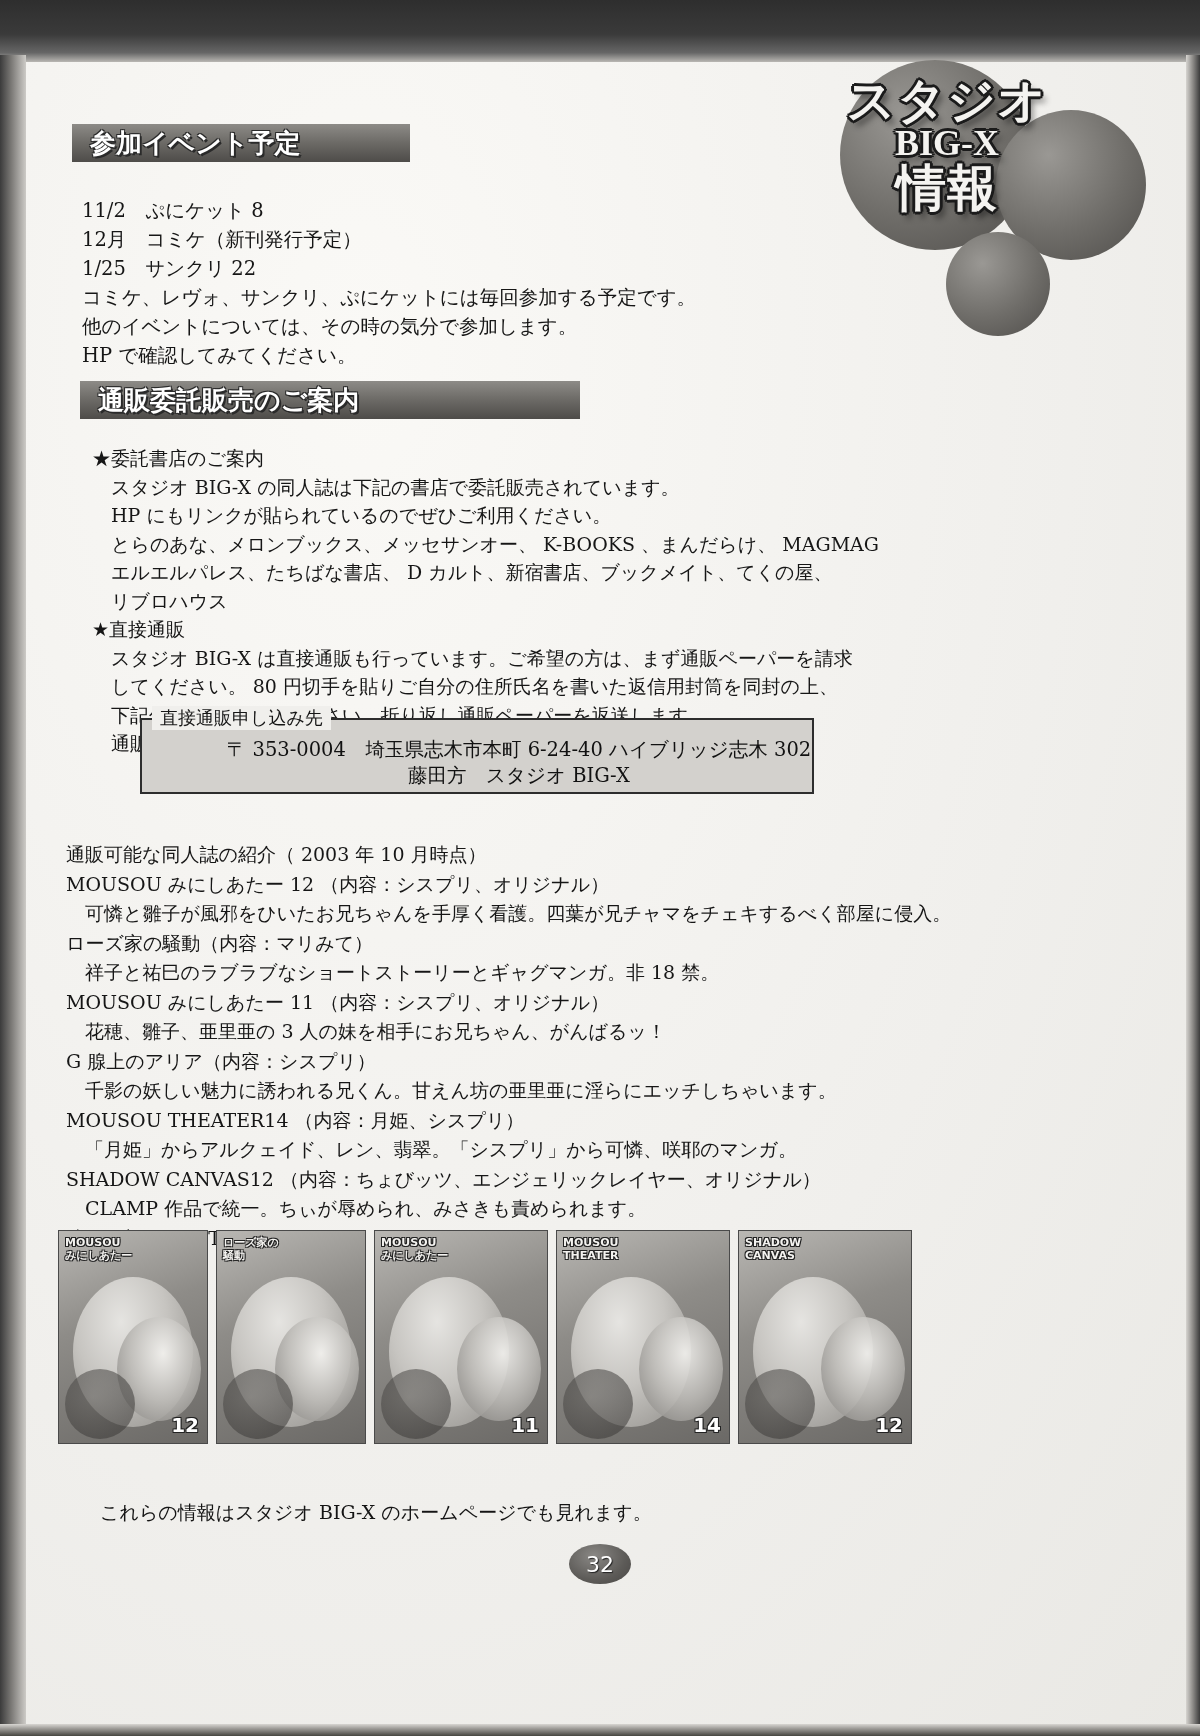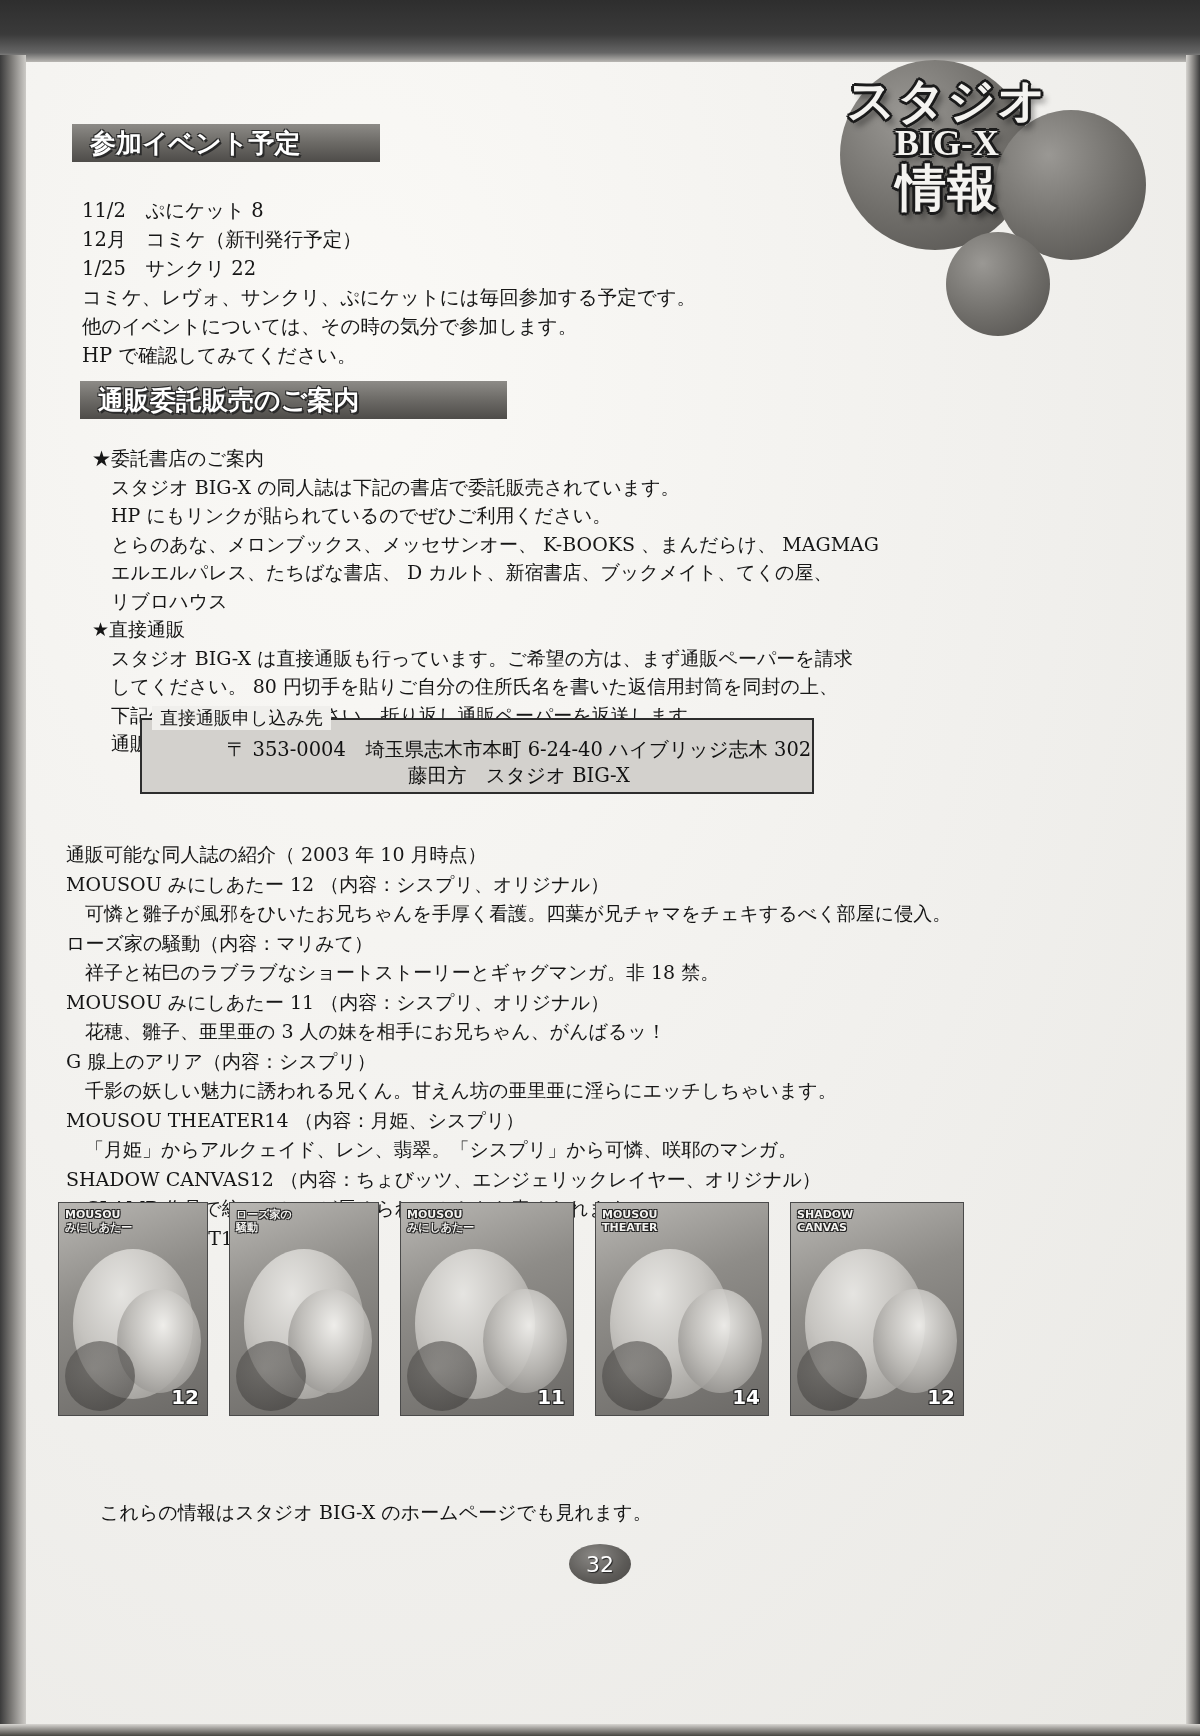--- a/index.html
+++ b/index.html
@@ -85,22 +85,22 @@
   }
   .sec-head .label {
     font-family: "DejaVu Sans", sans-serif;
     font-weight: 800;
     font-size: 26px;
     color: #ffffff;
     text-shadow: 2px 2px 0 #2a2a2a, -1px -1px 0 #2a2a2a, 1px -1px 0 #2a2a2a, -1px 1px 0 #2a2a2a;
     padding-left: 18px;
     white-space: nowrap;
   }
-  .sec-head.h1 { left: 72px; top: 124px; width: 308px; }
-  .sec-head.h2 { left: 80px; top: 381px; width: 427px; }
+  .sec-head.h1 { left: 72px; top: 124px; width: 338px; }
+  .sec-head.h2 { left: 80px; top: 381px; width: 500px; }
 
   
   .txt {
     position: absolute;
     font-family: "DejaVu Serif", serif;
     font-size: 19.5px;
     line-height: 29px;
     color: #161616;
     white-space: pre;
     margin-top: 28px;
@@ -137,21 +137,22 @@
   }
   .addr-line.l1 { top: 736px; }
   .addr-line.l2 { top: 762px; }
 
   
   .thumbs {
     position: absolute;
     left: 58px; top: 1202px;
     width: 1090px; height: 270px;
     display: flex;
-    gap: 21px;
+    gap: 8px;
+    align-items: center;
   }
   .thumb {
     position: relative;
     width: 148px; height: 212px;
     border: 1px solid #4a4a4a;
     overflow: hidden;
     background: linear-gradient(160deg,#b9b7b3 0%,#8e8c88 40%,#6b6966 100%);
   }
   .thumb.wide { width: 172px; }
   .thumb .tone-a, .thumb .tone-b, .thumb .tone-c {

